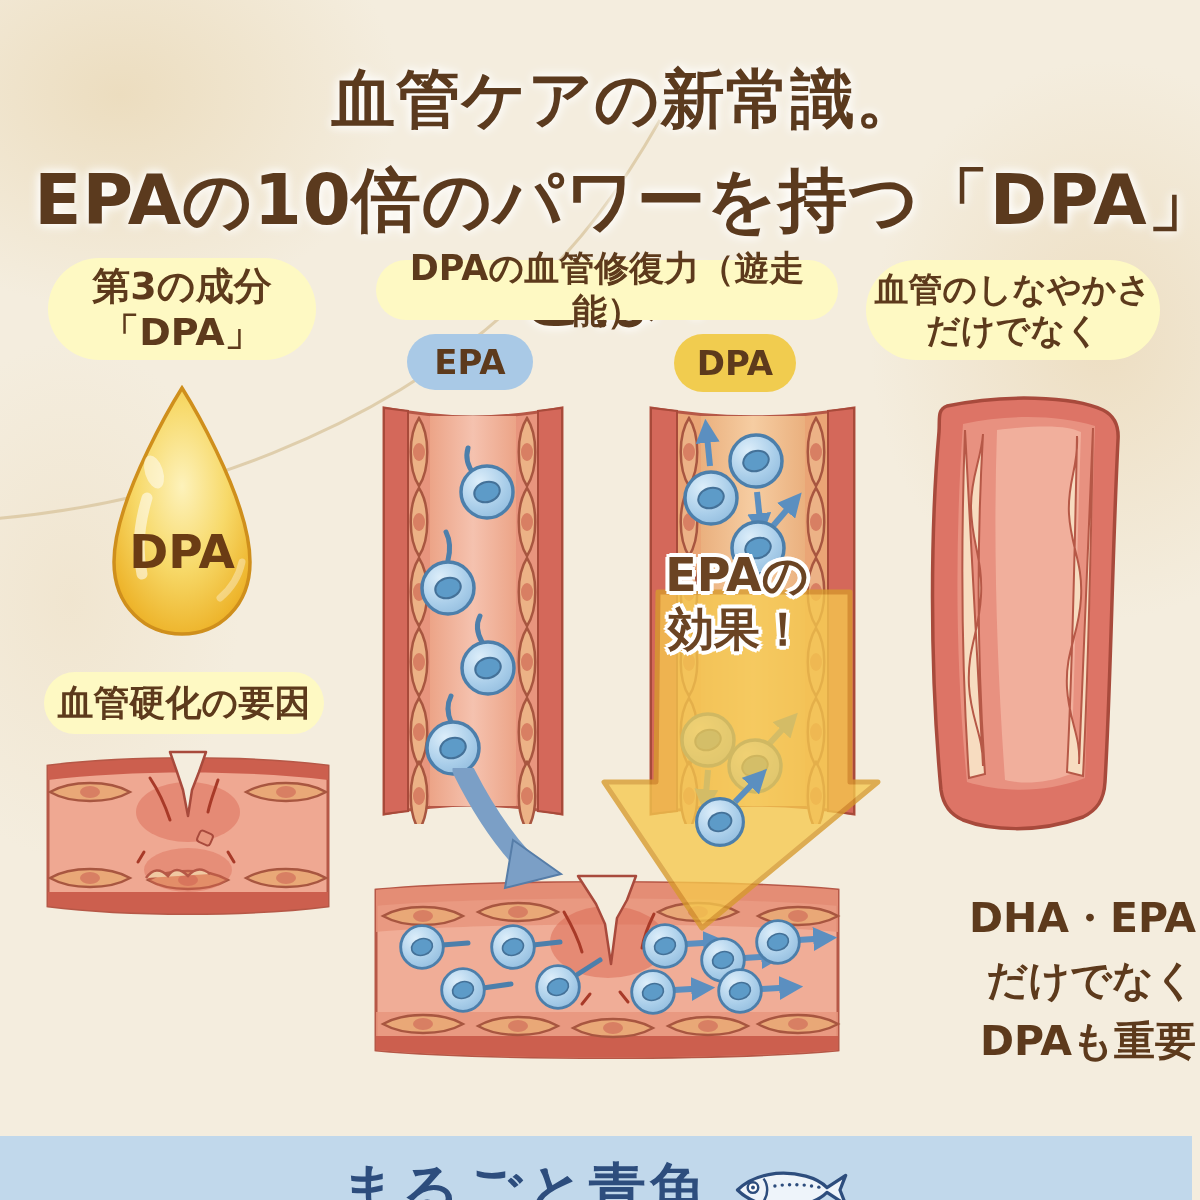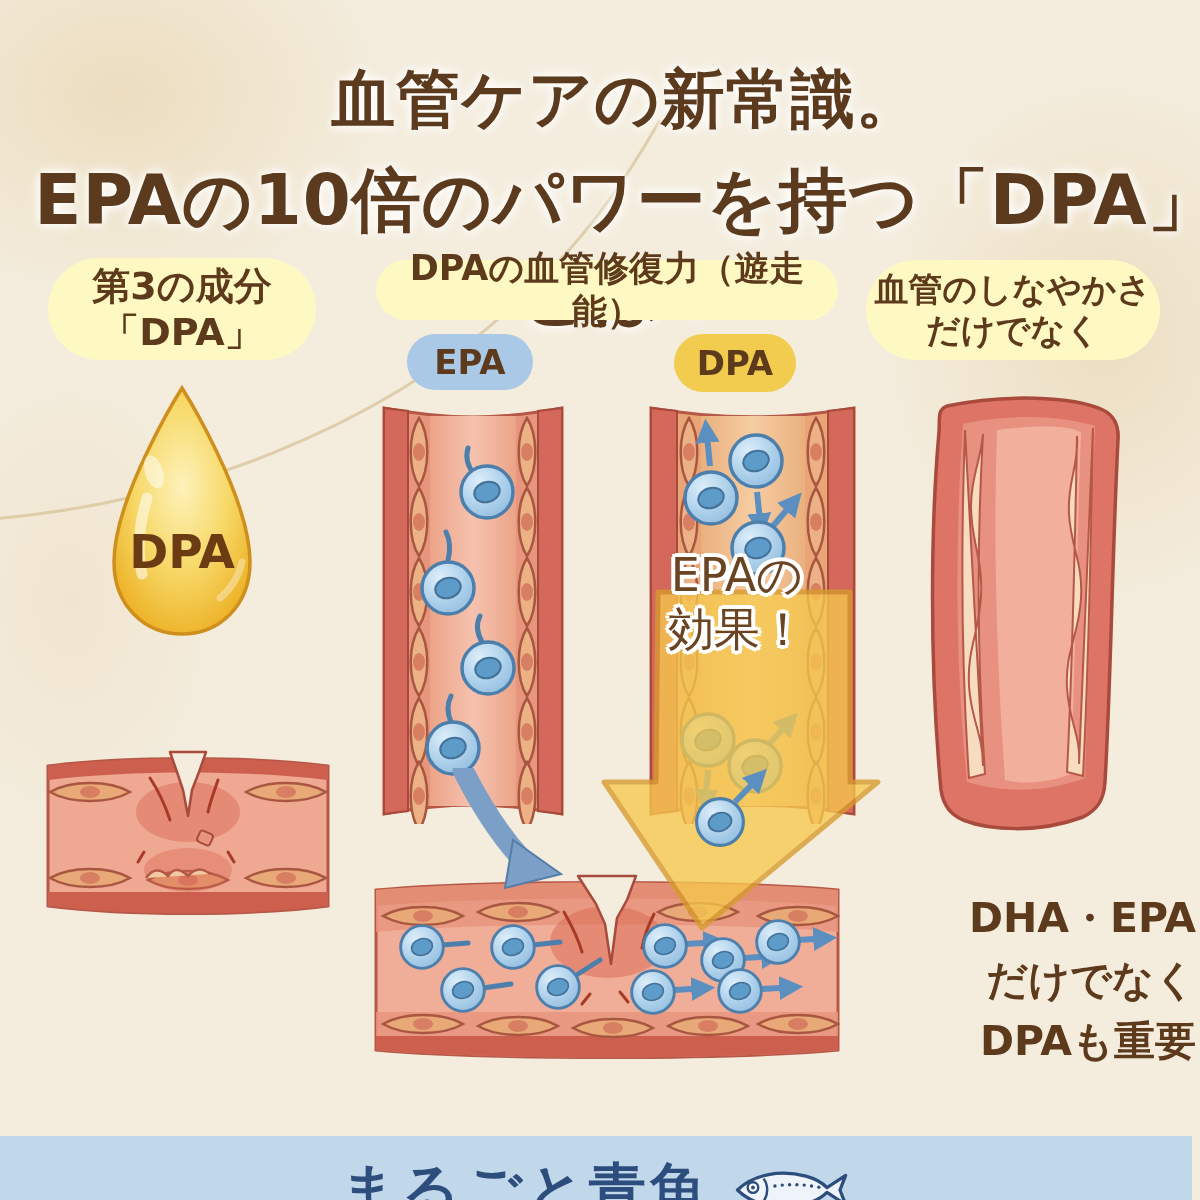--- a/index.html
+++ b/index.html
@@ -29,21 +29,21 @@
        display:flex;align-items:center;justify-content:center;}
   .tag-epa{left:407px;top:334px;width:126px;height:56px;background:#a9c9e6;}
   .tag-dpa{left:674px;top:334px;width:122px;height:58px;background:#f1cc4f;}
 
   .illo{position:absolute;}
 
   .caption{position:absolute;color:#5d3a1c;font-weight:bold;}
   .cap-left{left:24px;top:932px;width:330px;text-align:center;font-size:37px;line-height:1.32;}
   .cap-right{left:916px;top:888px;width:280px;text-align:right;font-size:41px;line-height:1.5;}
 
-  .effect{position:absolute;left:583px;top:548px;width:308px;text-align:center;color:#6b4423;font-weight:normal;
+  .effect{position:absolute;left:583px;top:548px;width:308px;text-align:center;color:#6b4423;font-weight:bold;
           line-height:1.18;z-index:6;
           text-shadow:-3px -3px 0 #fff,3px -3px 0 #fff,-3px 3px 0 #fff,3px 3px 0 #fff,0 -4px 0 #fff,0 4px 0 #fff,-4px 0 0 #fff,4px 0 0 #fff;}
   .effect .l1{font-size:46px;}
   .effect .l2{font-size:49px;}
   .effect .l3{font-size:46px;}
 
   .z2{z-index:2}.z3{z-index:3}.z4{z-index:4}.z5{z-index:5}
 
   .footer{position:absolute;left:0;top:1092px;width:1192px;height:108px;background:#c1d8eb;
           display:flex;align-items:center;justify-content:center;gap:20px;margin-top:44px;}
@@ -206,20 +206,23 @@
   </svg>
 
   <svg class="illo z2" style="left:905px;top:390px" width="225" height="448" viewBox="0 0 225 448">
     <path d="M42,16 C98,4 168,6 198,20 C210,26 214,36 213,50 C207,170 206,290 200,392 C199,410 192,420 178,427 C132,444 84,440 58,430 C44,424 38,414 36,400 C24,272 26,132 34,42 C35,28 32,20 42,16 Z" fill="#dd7466" stroke="#a84a3c" stroke-width="3.5"></path>
     <path d="M58,34 C105,24 152,25 190,36 C186,156 184,276 180,388 C138,404 96,402 62,392 C50,272 50,150 58,34 Z" fill="#e89180"></path>
     <path d="M92,40 C140,34 164,36 176,42 C172,160 170,278 166,384 C140,394 116,394 100,390 C92,276 88,156 92,40 Z" fill="#f2b4a1" opacity="0.85"></path>
     <path d="M60,40 C56,150 56,270 64,388 L80,384 C72,268 72,150 78,44 C76,70 66,86 66,116 C66,152 78,168 76,206 C74,244 62,258 64,296 C66,330 78,344 78,376 Z" fill="#f7dcc0" stroke="#b65847" stroke-width="2"></path>
     <path d="M188,38 C186,152 184,270 178,386 L162,382 C168,266 170,150 172,46 C174,76 162,92 164,124 C166,158 178,172 176,208 C174,246 160,260 162,298 C164,332 176,346 174,374 Z" fill="#f7dcc0" stroke="#b65847" stroke-width="2"></path>
   </svg>
 
+  <div class="pill pill-cause">
+    <span>血管硬化の要因</span>
+  </div>
 
   <svg class="illo z2" style="left:38px;top:750px" width="300" height="172" viewBox="0 0 300 172">
     <path d="M10,16 C90,6 210,6 290,16 L290,156 C210,166 90,166 10,156 Z" fill="#efa892" stroke="#b65847" stroke-width="3"></path>
     <path d="M10,16 C90,6 210,6 290,16 L290,30 C210,20 90,20 10,30 Z" fill="#cc5f4e"></path>
     <path d="M10,142 L290,142 L290,156 C210,166 90,166 10,156 Z" fill="#cc5f4e"></path>
     <use href="#lensH" transform="translate(52,42)"></use>
       <use href="#lensH" transform="translate(248,42)"></use>
     <use href="#lensH" transform="translate(52,128)"></use>
       <use href="#lensH" transform="translate(150,130)"></use>
       <use href="#lensH" transform="translate(248,128)"></use>

